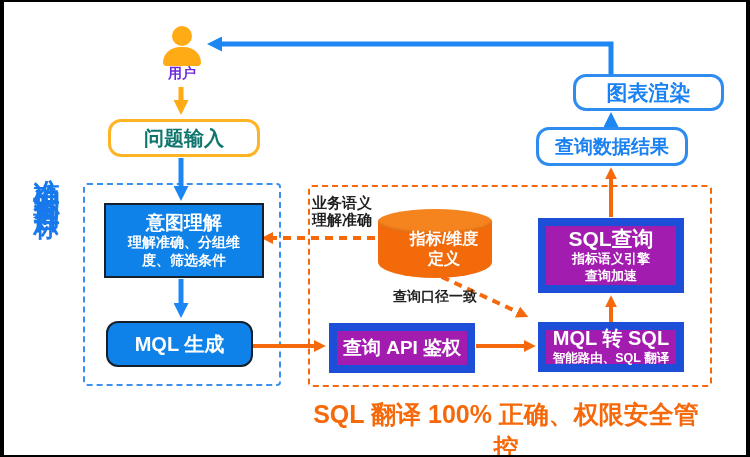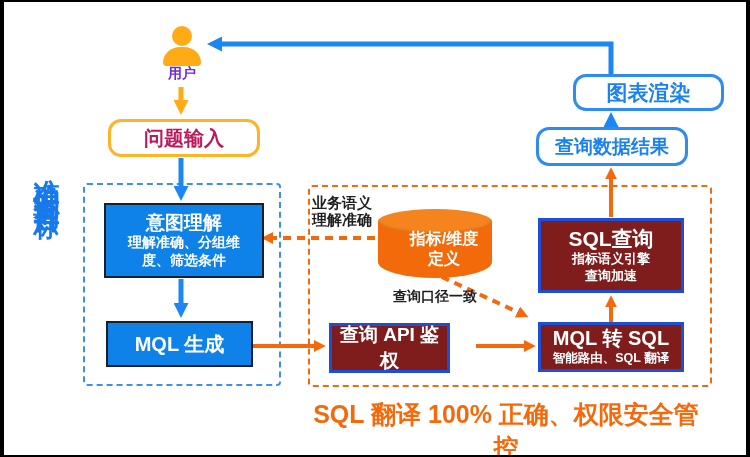--- a/index.html
+++ b/index.html
@@ -17,31 +17,31 @@
   
   .dashed-rect{position:absolute;z-index:1;border-radius:4px;}
   .dashed-blue{left:83px;top:183px;width:198px;height:203px;border:2px dashed #3a90f0;}
   .dashed-orange{left:308px;top:185px;width:404px;height:202px;border:2px dashed #f5690c;}
 
   svg.wires{position:absolute;left:0;top:0;z-index:2;}
 
   
   .node{position:absolute;z-index:3;display:flex;flex-direction:column;align-items:center;justify-content:center;text-align:center;font-weight:bold;}
   .fill-blue{background:#0e82e8;border:2px solid #15202b;color:#fff;}
-  .fill-orange{background:#7f1d1d;border:3px solid #1d4ed8;color:#fff;}
+  .fill-orange{background:#a21caf;border:8px solid #1d4ed8;color:#fff;}
   .pill{background:#fff;border-radius:13px;}
   .pill-blue{border:3px solid #2e8cf0;color:#1a81f2;}
-  .pill-amber{border:3px solid #ffb425;color:#be185d;}
+  .pill-amber{border:3px solid #ffb425;color:#0f766e;}
 
   .question-input{left:108px;top:119px;width:152px;height:38px;font-size:20px;}
   .intent{left:104px;top:203px;width:160px;height:75px;}
   .intent .t{font-size:19px;line-height:1.2;}
   .intent .s{font-size:14px;line-height:1.25;}
-  .mql-gen{left:106px;top:321px;width:147px;height:46px;font-size:20px;}
-  .api-auth{left:329px;top:323px;width:121px;height:50px;font-size:19px;}
+  .mql-gen{left:106px;top:321px;width:147px;height:46px;font-size:20px;border-radius:12px;}
+  .api-auth{left:329px;top:323px;width:146px;height:50px;font-size:19px;}
   .mql-to-sql{left:538px;top:322px;width:146px;height:50px;}
   .mql-to-sql .t{font-size:20px;line-height:1.15;}
   .mql-to-sql .s{font-size:12.5px;line-height:1.3;}
   .sql-query{left:538px;top:218px;width:146px;height:75px;}
   .sql-query .t{font-size:21px;line-height:1.2;}
   .sql-query .s{font-size:13px;line-height:1.3;}
   .chart-render{left:537px;top:74px;width:151px;height:37px;font-size:21px;margin-left:36px;}
   .query-result{left:536px;top:127px;width:152px;height:39px;font-size:19px;}
 
   

